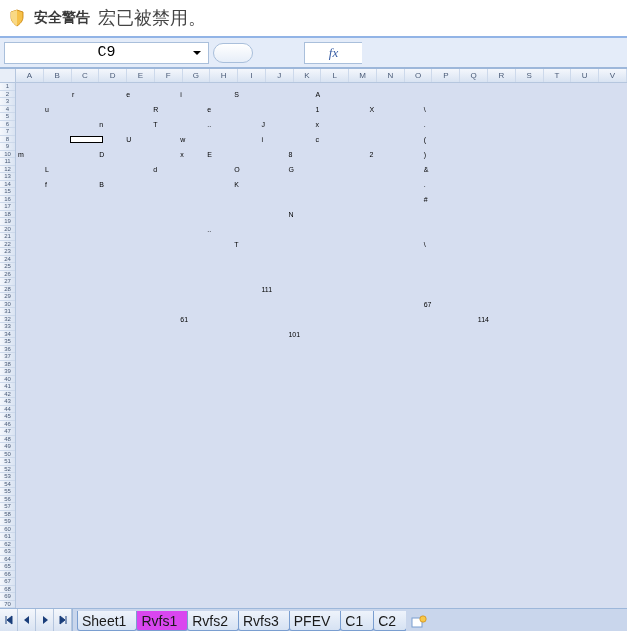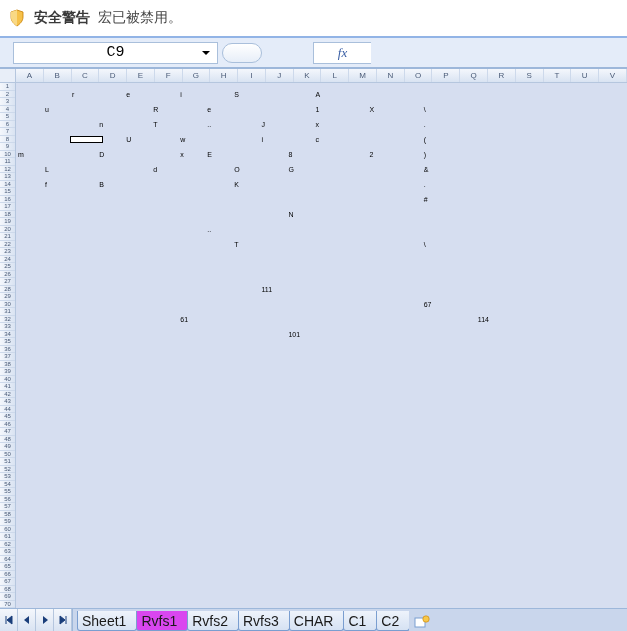--- a/index.html
+++ b/index.html
@@ -10,42 +10,42 @@
     height: 38px;
     background: #ffffff;
     border-bottom: 2px solid #92b4e6;
     display: flex;
     align-items: center;
     padding: 0 8px;
     gap: 8px;
   }
   .shield-icon { width: 18px; height: 18px; display: flex; align-items: center; justify-content: center; }
   .sec-title { font-weight: bold; color: #3a3a3a; font-size: 14px; }
-  .sec-msg { color: #444; font-size: 14px; }
+  .sec-msg { color: #444; font-size: 18px; }
   .options-btn {
     margin-left: 6px;
     padding: 2px 14px;
     border: 1px solid #7a9ed0;
     background: #fff;
     font-size: 13px;
     cursor: pointer;
   }
 
   
   .formula-row {
     height: 30px;
     background: #e4ecf9;
     border-bottom: 1px solid #9db7da;
     display: flex;
     align-items: center;
   }
   .name-box {
     width: 205px;
     height: 22px;
-    margin-left: 13px;
+    margin-left: 4px;
     background: #fff;
     border: 1px solid #a9bfdb;
     display: flex;
     align-items: center;
     justify-content: center;
     position: relative;
     font-family: "Courier New", monospace;
     font-size: 15px;
   }
   .name-box-dd {
@@ -379,21 +379,21 @@
         <svg width="10" height="10" viewBox="0 0 10 10">
           <path d="M8 1 V9 M2 1 L7 5 L2 9 Z" fill="#1a3e7a" stroke="#1a3e7a"></path>
         </svg>
       </div>
   </div>
   <div class="tabs">
       <div class="tab">Sheet1</div>
       <div class="tab active">Rvfs1</div>
       <div class="tab">Rvfs2</div>
       <div class="tab">Rvfs3</div>
-      <div class="tab">CHAR</div>
+      <div class="tab">PFEV</div>
       <div class="tab">С1</div>
       <div class="tab">С2</div>
     </div>
   <div class="tab-end-icon">
     <svg width="16" height="14" viewBox="0 0 16 14">
         <rect x="1" y="3" width="10" height="9" fill="#fff" stroke="#7a9ed0"></rect>
         <circle cx="12" cy="4" r="3.2" fill="#f7c84a" stroke="#c77d00" stroke-width="0.6"></circle>
       </svg>
   </div>
 </div>

